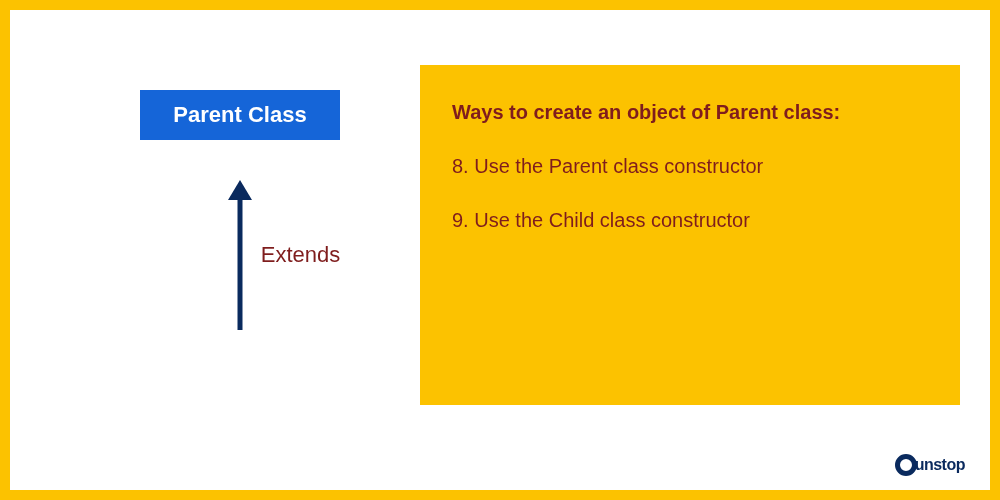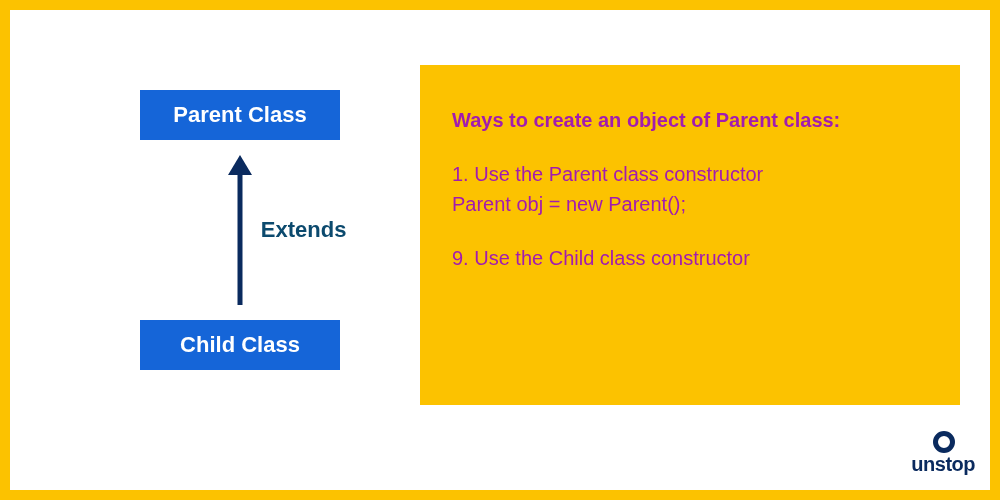--- a/index.html
+++ b/index.html
@@ -30,45 +30,44 @@
     display: flex; align-items: center; justify-content: center;
     position: relative;
     width: 100%;
   }
   .arrow-svg { width: 40px; height: 150px; }
   .arrow-label {
     position: absolute;
     left: 58%;
     top: 50%;
     transform: translateY(-50%);
-    color: #0c4a6e;
-    font-weight: 700;
+    color: #7f1d1d;
+    font-weight: 400;
     font-size: 22px;
   }
   .panel {
     position: absolute;
     left: 410px; top: 55px;
     width: 540px; height: 340px;
     background: #fcc200;
-    color: #a21caf;
-    padding: 40px 32px;
+    color: #7f1d1d;
+    padding: 32px 32px;
     font-size: 20px;
     line-height: 1.5;
   }
   .panel .heading { font-weight: 700; margin-bottom: 24px; }
   .panel .block { margin-bottom: 24px; }
   .logo {
     position: absolute;
-    right: 15px; bottom: 14px;
+    right: 25px; bottom: 14px;
     display: flex; align-items: center;
     font-weight: 800;
-    font-size: 20px;
+    font-size: 16px;
     color: #0a2a5e;
     letter-spacing: -0.5px;
-    flex-direction: column;
   }
   .logo .ring {
     width: 22px; height: 22px;
     border: 5px solid #0a2a5e;
     border-radius: 50%;
     margin-right: -2px;
     display: inline-block;
   }
 </style>
 </head>
@@ -80,29 +79,27 @@
     <div class="classbox">Parent Class</div>
 
     <div class="arrow-wrap">
       <svg class="arrow-svg" viewBox="0 0 40 150">
         <line x1="20" y1="18" x2="20" y2="150" stroke="#0a2a5e" stroke-width="5"></line>
         <polygon points="20,0 8,20 32,20" fill="#0a2a5e"></polygon>
       </svg>
       <div class="arrow-label">Extends</div>
     </div>
 
-    <div class="classbox">Child Class</div>
   </div>
 
   <div class="panel">
     <div class="heading">Ways to create an object of Parent class:</div>
 
     <div class="block">
-      <div>1. Use the Parent class constructor</div>
-      <div>Parent obj = new Parent();</div>
+      <div>8. Use the Parent class constructor</div>
     </div>
 
     <div class="block">
       <div>9. Use the Child class constructor</div>
     </div>
   </div>
 
   <div class="logo">
     <span class="ring"></span>
     <span>unstop</span>

